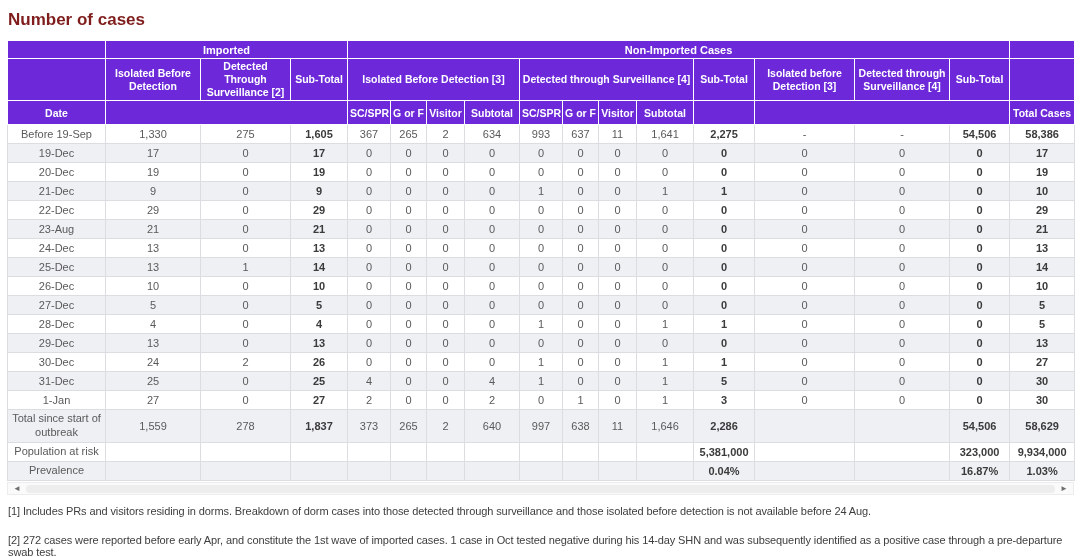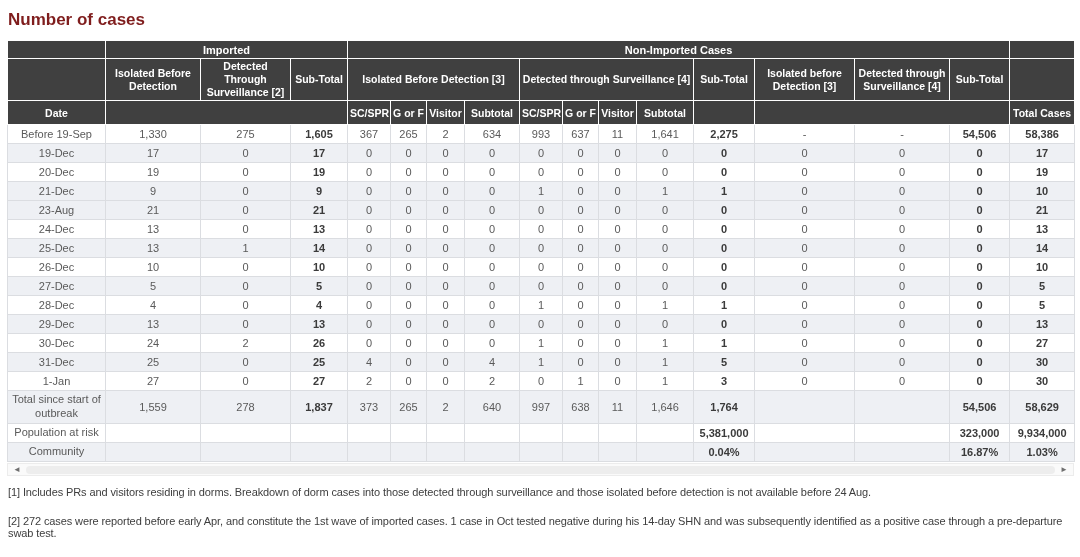--- a/index.html
+++ b/index.html
@@ -17,21 +17,21 @@
     font-weight: bold;
     margin: 10px 0 10px 8px;
   }
   .table-wrap { margin-left: 7px; width: 1067px; }
   table {
     border-collapse: collapse;
     table-layout: fixed;
     width: 1067px;
   }
   th {
-    background: #404040;
+    background: #6d28d9;
     color: #ffffff;
     border: 1px solid #ffffff;
     font-size: 10.5px;
     font-weight: bold;
     padding: 1px 2px;
     text-align: center;
     overflow: hidden;
   }
   th.group { font-size: 11px; }
   th.nowrap { white-space: nowrap; }
@@ -221,20 +221,39 @@
             <td>1</td>
             <td>0</td>
             <td>0</td>
             <td>1</td>
             <td class="bold">1</td>
             <td>0</td>
             <td>0</td>
             <td class="bold">0</td>
             <td class="bold">10</td>
           </tr>
+          <tr>
+            <td class="date-cell">22-Dec</td>
+            <td>29</td>
+            <td>0</td>
+            <td class="bold">29</td>
+            <td>0</td>
+            <td>0</td>
+            <td>0</td>
+            <td>0</td>
+            <td>0</td>
+            <td>0</td>
+            <td>0</td>
+            <td>0</td>
+            <td class="bold">0</td>
+            <td>0</td>
+            <td>0</td>
+            <td class="bold">0</td>
+            <td class="bold">29</td>
+          </tr>
           <tr class="stripe">
             <td class="date-cell">23-Aug</td>
             <td>21</td>
             <td>0</td>
             <td class="bold">21</td>
             <td>0</td>
             <td>0</td>
             <td>0</td>
             <td>0</td>
             <td>0</td>
@@ -424,21 +443,21 @@
             <td>278</td>
             <td class="bold">1,837</td>
             <td>373</td>
             <td>265</td>
             <td>2</td>
             <td>640</td>
             <td>997</td>
             <td>638</td>
             <td>11</td>
             <td>1,646</td>
-            <td class="bold">1,764</td>
+            <td class="bold">2,286</td>
             <td></td>
             <td></td>
             <td class="bold">54,506</td>
             <td class="bold">58,629</td>
           </tr>
           <tr>
             <td class="date-cell">Population at risk</td>
             <td></td>
             <td></td>
             <td class="bold"></td>
@@ -450,21 +469,21 @@
             <td></td>
             <td></td>
             <td></td>
             <td class="bold">5,381,000</td>
             <td></td>
             <td></td>
             <td class="bold">323,000</td>
             <td class="bold">9,934,000</td>
           </tr>
           <tr class="stripe">
-            <td class="date-cell">Community</td>
+            <td class="date-cell">Prevalence</td>
             <td></td>
             <td></td>
             <td class="bold"></td>
             <td></td>
             <td></td>
             <td></td>
             <td></td>
             <td></td>
             <td></td>
             <td></td>

